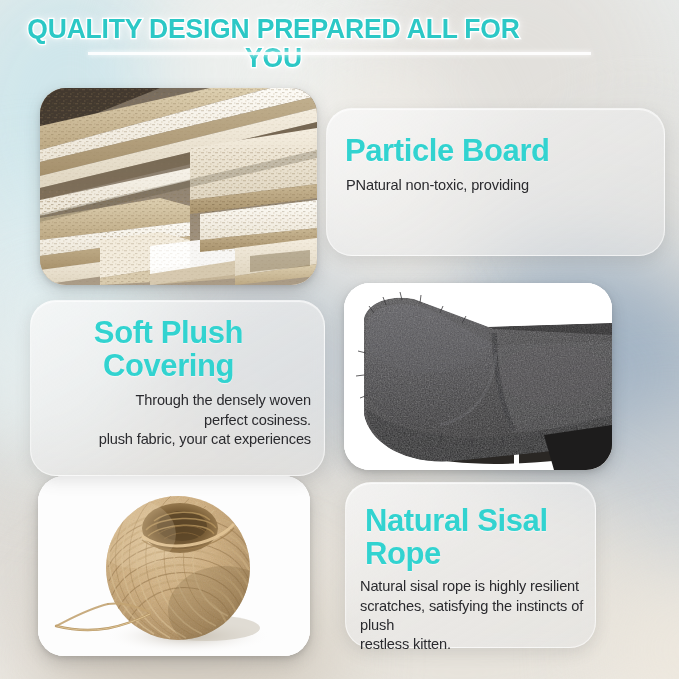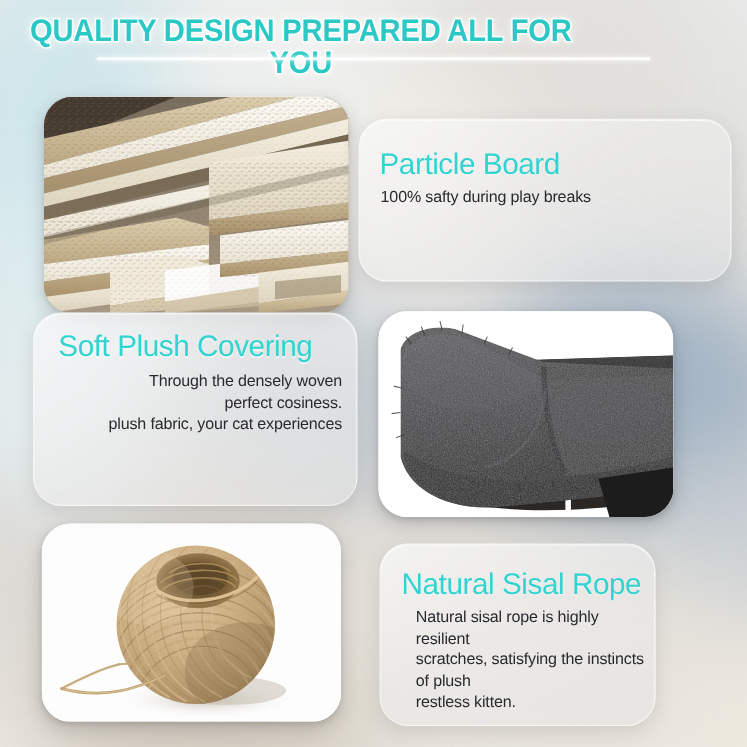--- a/index.html
+++ b/index.html
@@ -73,47 +73,47 @@
     background:linear-gradient(150deg, rgba(248,248,248,.80) 0%, rgba(238,238,238,.62) 45%, rgba(230,230,230,.55) 100%);
     border:1px solid rgba(255,255,255,.55);
     box-shadow:0 5px 16px rgba(90,90,90,.16), inset 0 1px 1px rgba(255,255,255,.7);
     backdrop-filter:blur(7px);
     -webkit-backdrop-filter:blur(7px);
     z-index:5;
   }
 
   .feat-title{
     color:#32d3d0;
-    font-weight:normal;
-    font-size:27px;
+    font-weight:bold;
+    font-size:31px;
     line-height:1.05;
     letter-spacing:-0.4px;
     text-shadow:0 1px 1px rgba(255,255,255,.55);
   }
   .feat-body{
     color:#2a2a2e;
     font-size:14.6px;
     line-height:1.33;
     letter-spacing:-0.15px;
   }
 
   
   #card-particle { left:326px; top:108px; width:339px; height:148px; }
   #card-particle .feat-title { margin:26px 0 0 18px; }
   #card-particle .feat-body  { margin:8px 0 0 19px; }
 
   
-  #card-plush { left:30px; top:284px; width:295px; height:176px; }
+  #card-plush { left:30px; top:300px; width:295px; height:176px; }
   #card-plush .feat-title { margin:16px 18px 0 0; text-align:center; }
   #card-plush .feat-body  { margin:9px 13px 0 0; text-align:right; }
 
   
-  #card-sisal { left:345px; top:494px; width:251px; height:166px; }
+  #card-sisal { left:345px; top:482px; width:251px; height:166px; }
   #card-sisal .feat-title { margin:22px 0 0 19px; }
-  #card-sisal .feat-body  { margin:7px 0 0 32px; }
+  #card-sisal .feat-body  { margin:7px 0 0 14px; }
 
   
   #photo-board { left:40px; top:88px; width:277px; height:197px; }
   #photo-board .scene { position:absolute; inset:0; background:#efe6d6; }
 
   
   #photo-plush { left:344px; top:283px; width:268px; height:187px; border-radius:26px;}
   #photo-plush .scene{ position:absolute; inset:0; background:#ffffff; }
 
   
@@ -236,21 +236,21 @@
 
       <polygon points="0,126 277,62 277,70 0,134" fill="#4d4231" opacity=".25"></polygon>
       <rect width="277" height="197" fill="url(#chips)" opacity=".18"></rect>
     </svg>
   </div>
 </div>
 
 <div class="card text-card" id="card-particle">
   <div class="feat-title">Particle Board</div>
   <div class="feat-body">
-    <div>100% safty during play breaks</div>
+    <div>PNatural non-toxic, providing</div>
   </div>
 </div>
 
 <div class="card text-card" id="card-plush">
   <div class="feat-title">Soft Plush Covering</div>
   <div class="feat-body">
     <div>Through the densely woven</div>
     <div>perfect cosiness.</div>
     <div>plush fabric, your cat experiences</div>
   </div>

